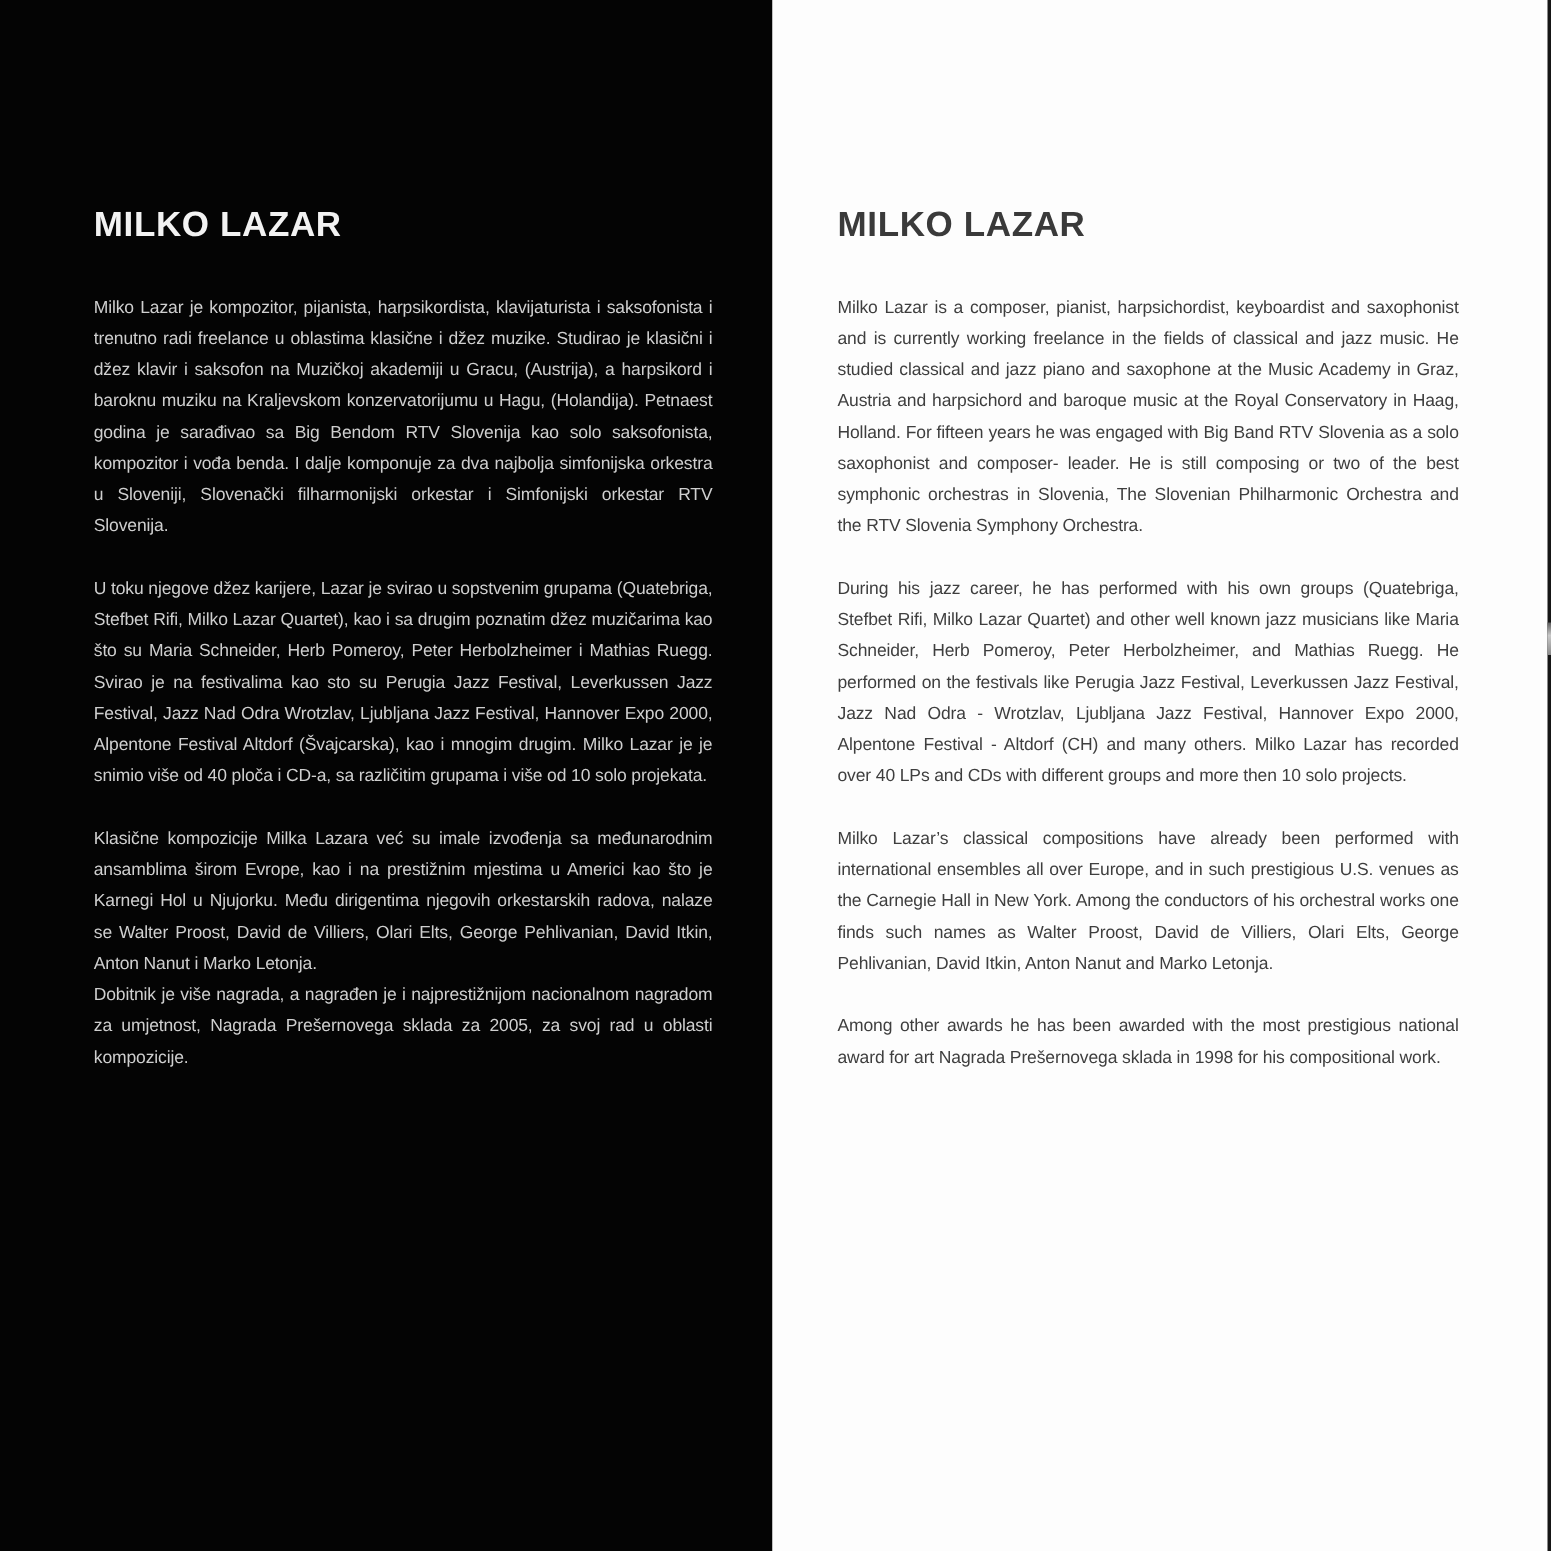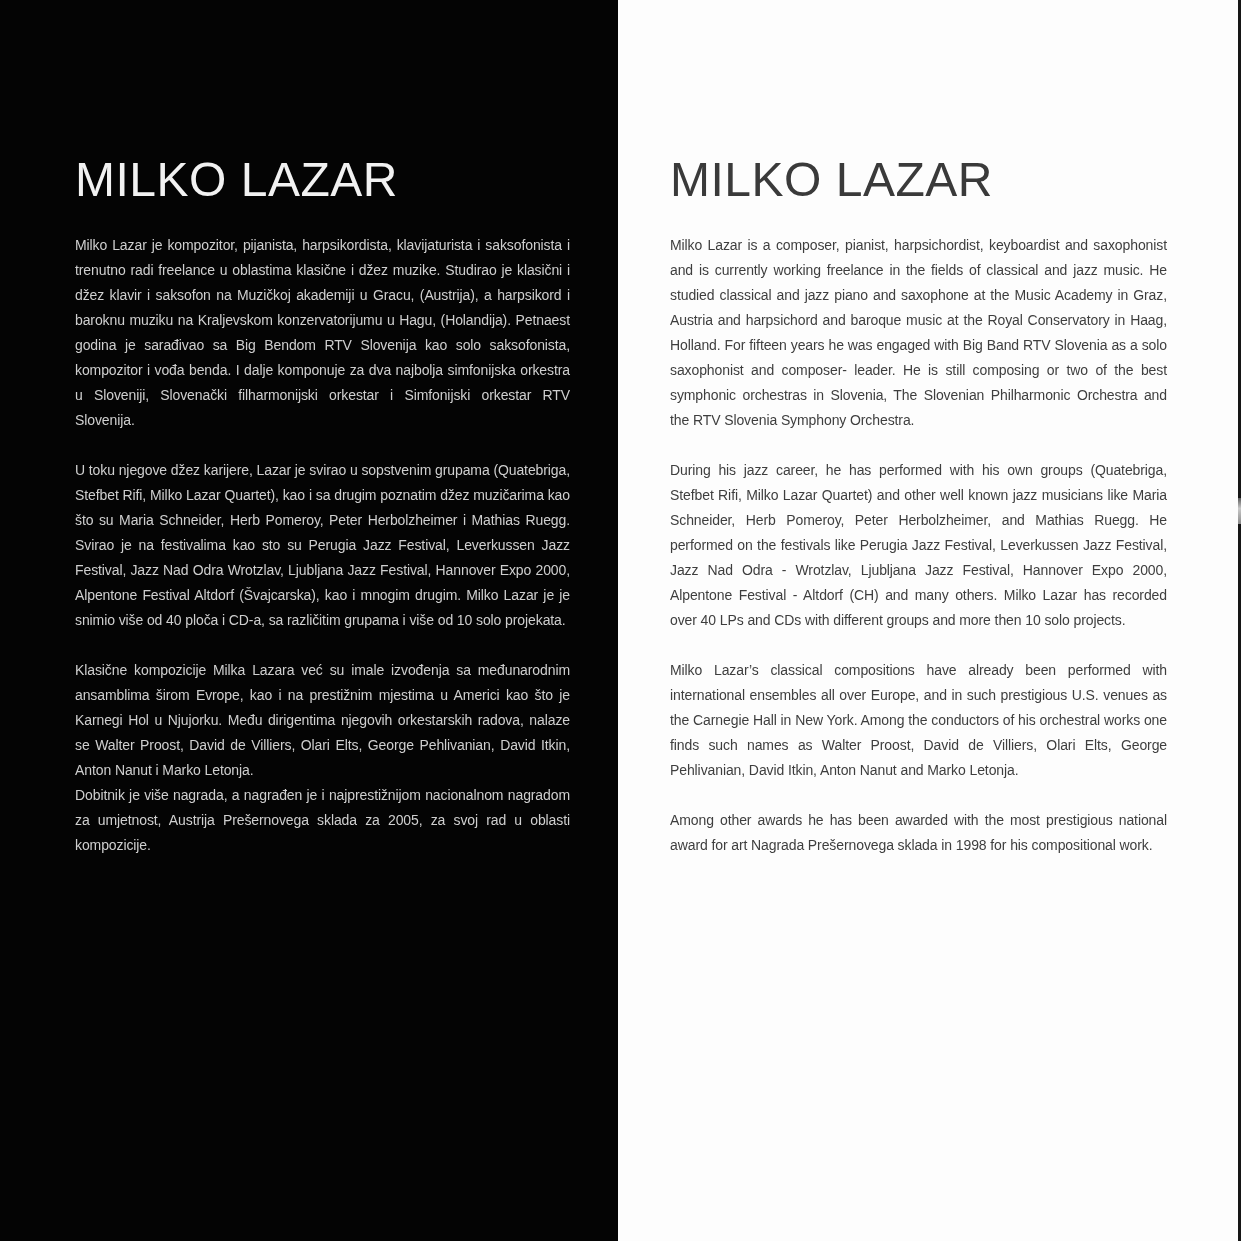--- a/index.html
+++ b/index.html
@@ -29,22 +29,22 @@
     padding: 160px 48px 0 75px;
   }
   .panel-right {
     left: 618px;
     width: 623px;
     background: #fdfdfd;
     color: #3e3e3e;
     padding: 160px 74px 0 52px;
   }
   .page-title {
-    font-size: 48px;
-    font-weight: 400;
+    font-size: 28px;
+    font-weight: 700;
     letter-spacing: 0.5px;
     line-height: 40px;
     margin: 0 0 33px 0;
     white-space: nowrap;
   }
   .panel-left .page-title { color: #f2f2f2; }
   .panel-right .page-title { color: #3a3a3a; }
   .bio p {
     font-size: 14px;
     font-weight: 400;
@@ -76,21 +76,21 @@
 <body>
 
 <div class="spread">
 
   <div class="panel panel-left" lang="sr">
     <h1 class="page-title">MILKO LAZAR</h1>
     <div class="bio">
       <p>Milko Lazar je kompozitor, pijanista, harpsikordista, klavijaturista i saksofonista i trenutno radi freelance u oblastima klasične i džez muzike. Studirao je klasični i džez klavir i saksofon na Muzičkoj akademiji u Gracu, (Austrija), a harpsikord i baroknu muziku na Kraljevskom konzervatorijumu u Hagu, (Holandija). Petnaest godina je sarađivao sa Big Bendom RTV Slovenija kao solo saksofonista, kompozitor i vođa benda. I dalje komponuje za dva najbolja simfonijska orkestra u Sloveniji, Slovenački filharmonijski orkestar i Simfonijski orkestar RTV Slovenija.</p>
       <p>U toku njegove džez karijere, Lazar je svirao u sopstvenim grupama (Quatebriga, Stefbet Rifi, Milko Lazar Quartet), kao i sa drugim poznatim džez muzičarima kao što su Maria Schneider, Herb Pomeroy, Peter Herbolzheimer i Mathias Ruegg. Svirao je na festivalima kao sto su Perugia Jazz Festival, Leverkussen Jazz Festival, Jazz Nad Odra Wrotzlav, Ljubljana Jazz Festival, Hannover Expo 2000, Alpentone Festival Altdorf (Švajcarska), kao i mnogim drugim. Milko Lazar je je snimio više od 40 ploča i CD-a, sa različitim grupama i više od 10 solo projekata.</p>
       <p class="no-gap">Klasične kompozicije Milka Lazara već su imale izvođenja sa međunarodnim ansamblima širom Evrope, kao i na prestižnim mjestima u Americi kao što je Karnegi Hol u Njujorku. Među dirigentima njegovih orkestarskih radova, nalaze se Walter Proost, David de Villiers, Olari Elts, George Pehlivanian, David Itkin, Anton Nanut i Marko Letonja.</p>
-      <p>Dobitnik je više nagrada, a nagrađen je i najprestižnijom nacionalnom nagradom za umjetnost, Austrija Prešernovega sklada za 2005, za svoj rad u oblasti kompozicije.</p>
+      <p>Dobitnik je više nagrada, a nagrađen je i najprestižnijom nacionalnom nagradom za umjetnost, Nagrada Prešernovega sklada za 2005, za svoj rad u oblasti kompozicije.</p>
     </div>
   </div>
 
   <div class="panel panel-right" lang="en">
     <h1 class="page-title">MILKO LAZAR</h1>
     <div class="bio">
       <p>Milko Lazar is a composer, pianist, harpsichordist, keyboardist and saxophonist and is currently working freelance in the fields of classical and jazz music. He studied classical and jazz piano and saxophone at the Music Academy in Graz, Austria and harpsichord and baroque music at the Royal Conservatory in Haag, Holland. For fifteen years he was engaged with Big Band RTV Slovenia as a solo saxophonist and composer- leader. He is still composing or two of the best symphonic orchestras in Slovenia, The Slovenian Philharmonic Orchestra and the RTV Slovenia Symphony Orchestra.</p>
       <p>During his jazz career, he has performed with his own groups (Quatebriga, Stefbet Rifi, Milko Lazar Quartet) and other well known jazz musicians like Maria Schneider, Herb Pomeroy, Peter Herbolzheimer, and Mathias Ruegg. He performed on the festivals like Perugia Jazz Festival, Leverkussen Jazz Festival, Jazz Nad Odra - Wrotzlav, Ljubljana Jazz Festival, Hannover Expo 2000, Alpentone Festival - Altdorf (CH) and many others. Milko Lazar has recorded over 40 LPs and CDs with different groups and more then 10 solo projects.</p>
       <p>Milko Lazar’s classical compositions have already been performed with international ensembles all over Europe, and in such prestigious U.S. venues as the Carnegie Hall in New York. Among the conductors of his orchestral works one finds such names as Walter Proost, David de Villiers, Olari Elts, George Pehlivanian, David Itkin, Anton Nanut and Marko Letonja.</p>
       <p>Among other awards he has been awarded with the most prestigious national award for art Nagrada Prešernovega sklada in 1998 for his compositional work.</p>

